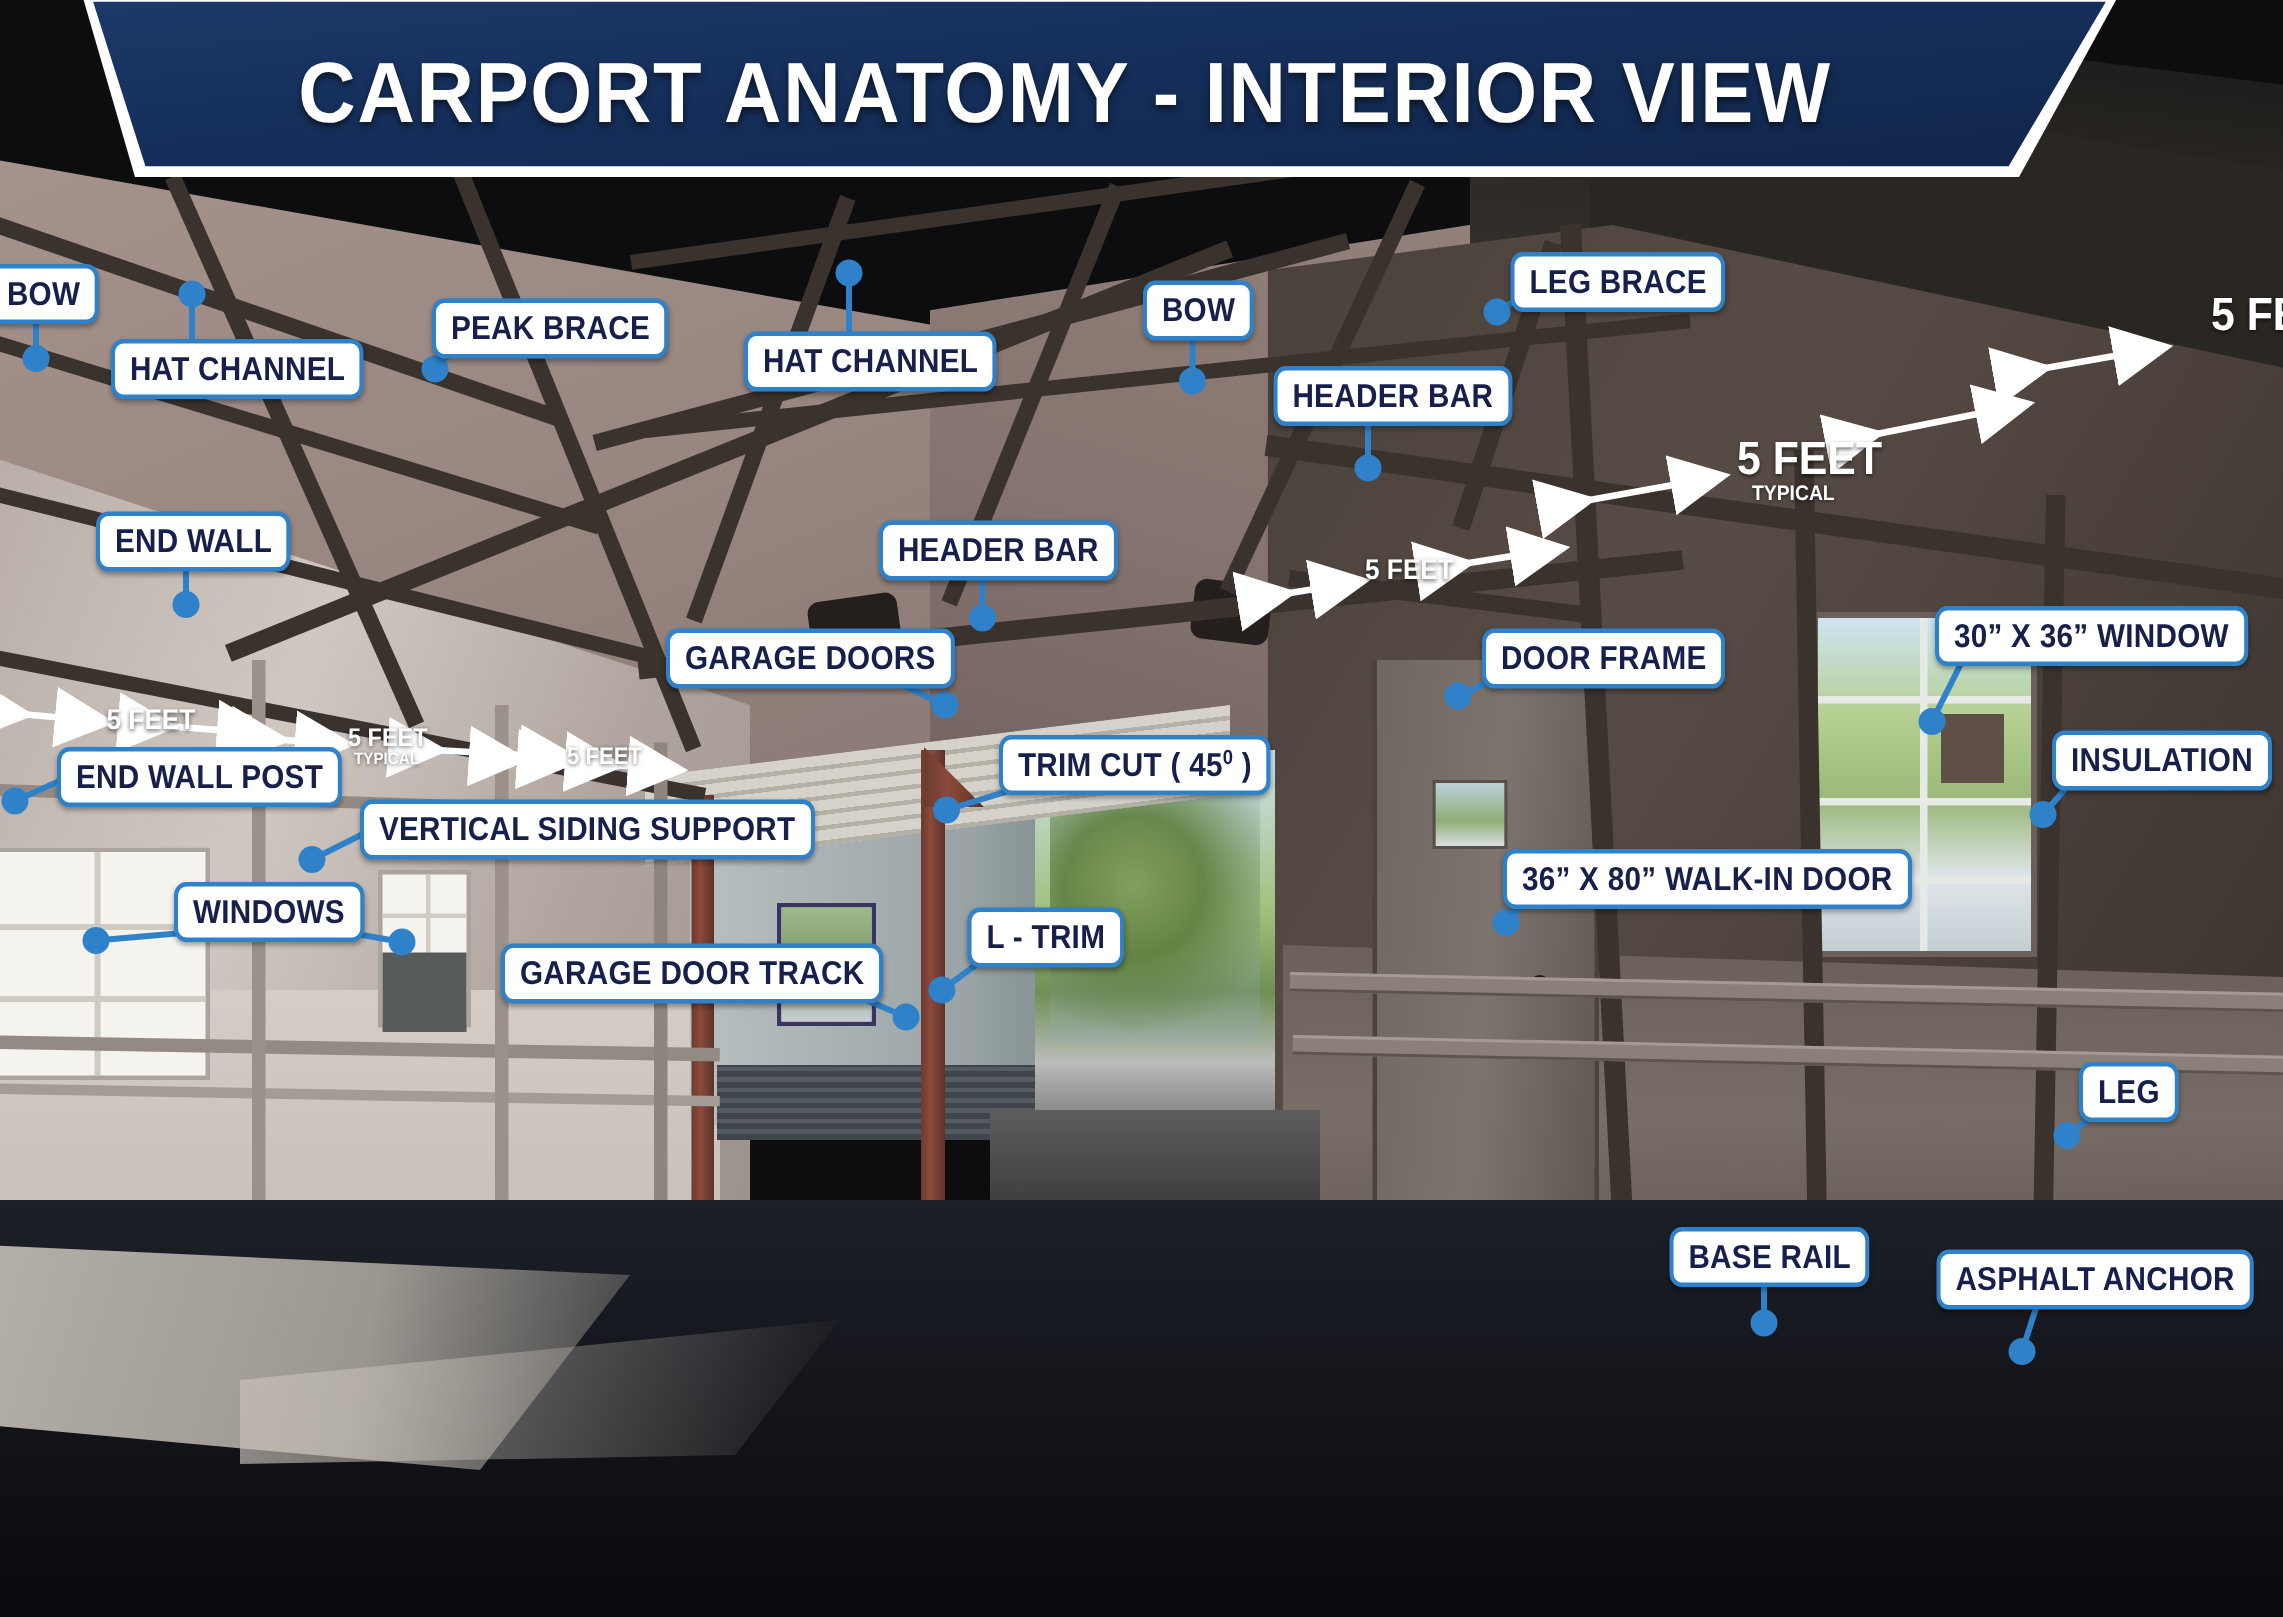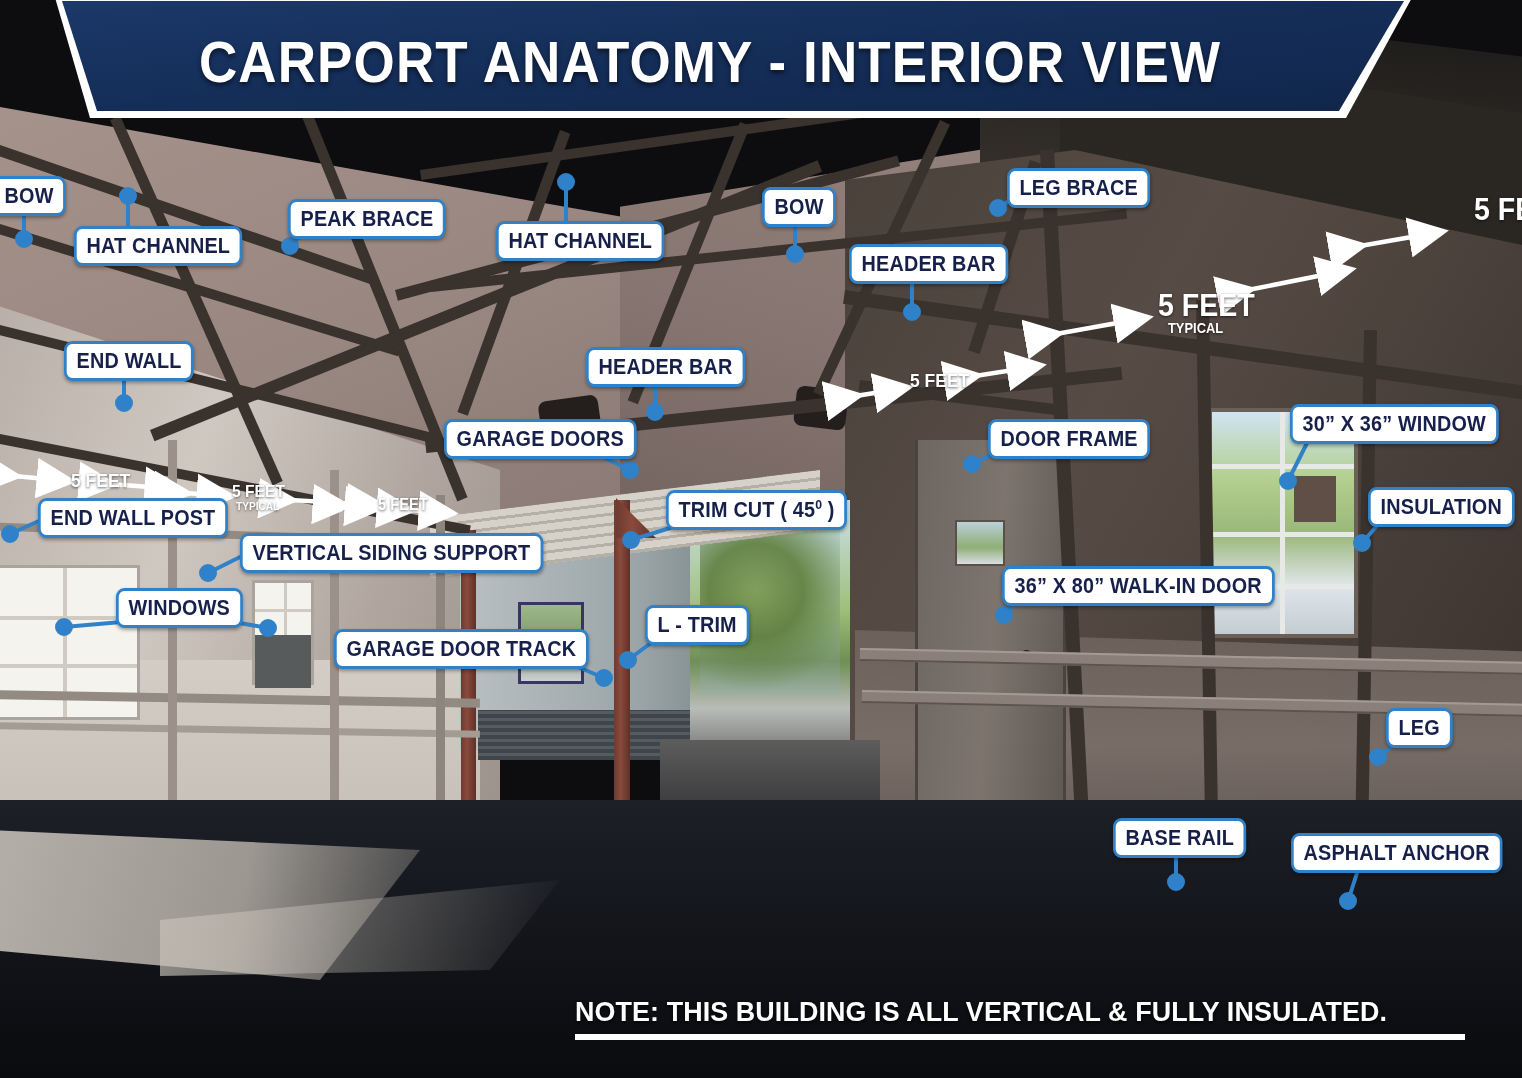--- a/index.html
+++ b/index.html
@@ -459,18 +459,14 @@
   <div class="callout" style="left:645px;top:605px;">L - TRIM</div>
   <div class="callout" style="left:1386px;top:708px;">LEG</div>
   <div class="callout" style="left:1113px;top:818px;">BASE RAIL</div>
   <div class="callout" style="left:1291px;top:833px;">ASPHALT ANCHOR</div>
 
   <div id="banner">
     <div id="banner-inner"></div>
   </div>
   <div id="banner-title">CARPORT ANATOMY - INTERIOR VIEW</div>
 
-  <div id="note-wrap">
-    <div id="note-text">NOTE: THIS BUILDING IS ALL VERTICAL &amp; FULLY INSULATED.</div>
-    <div id="note-rule"></div>
-  </div>
 
 </div>
 
 </body></html>

